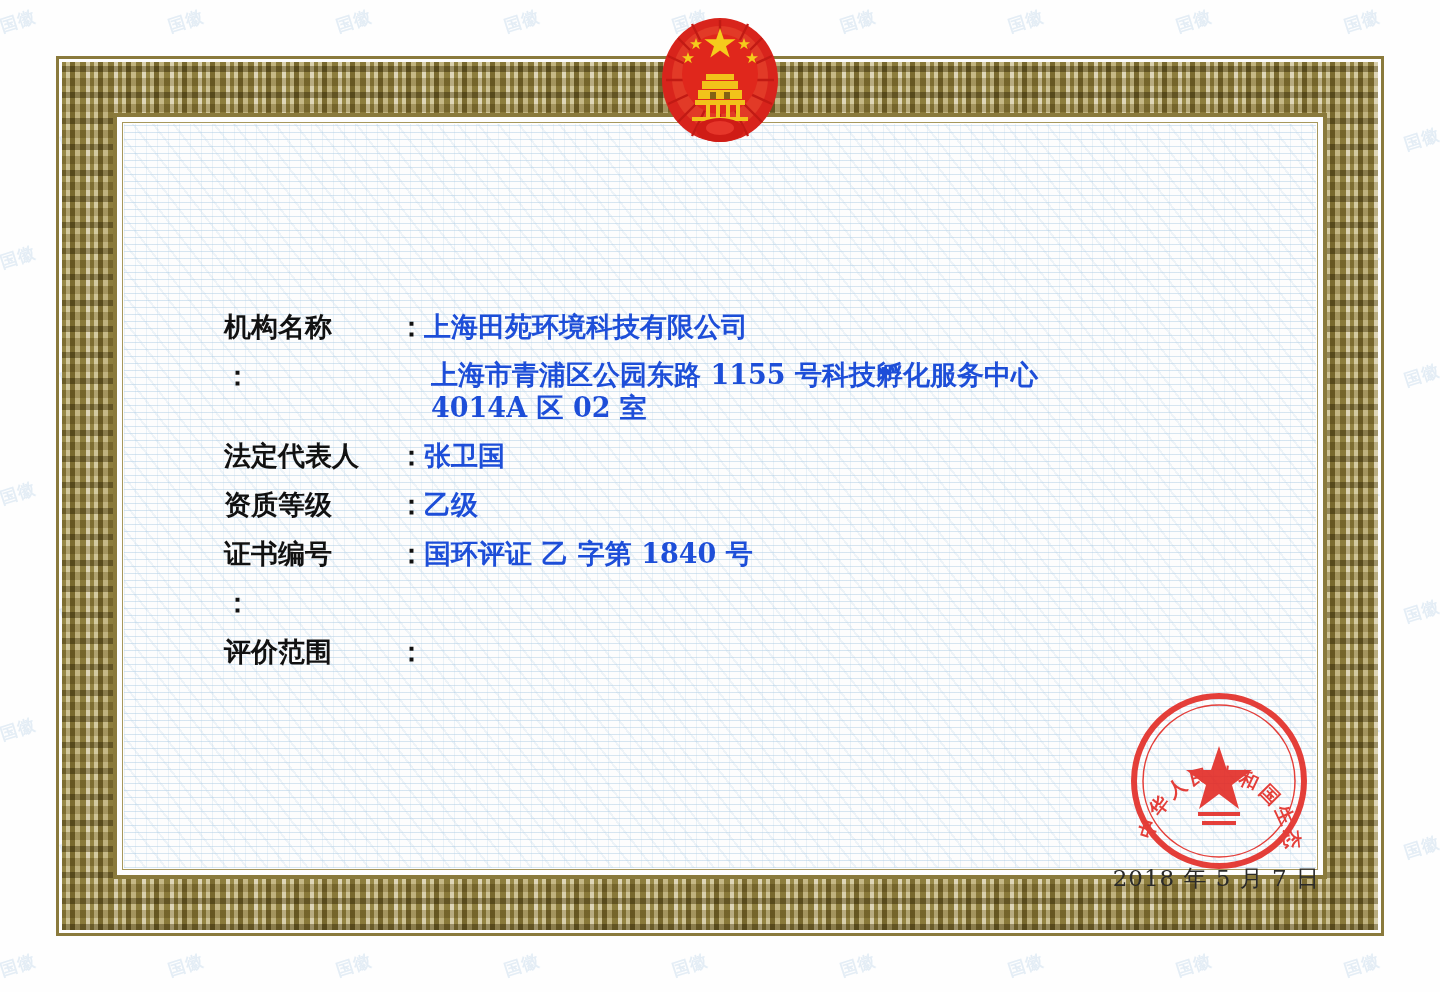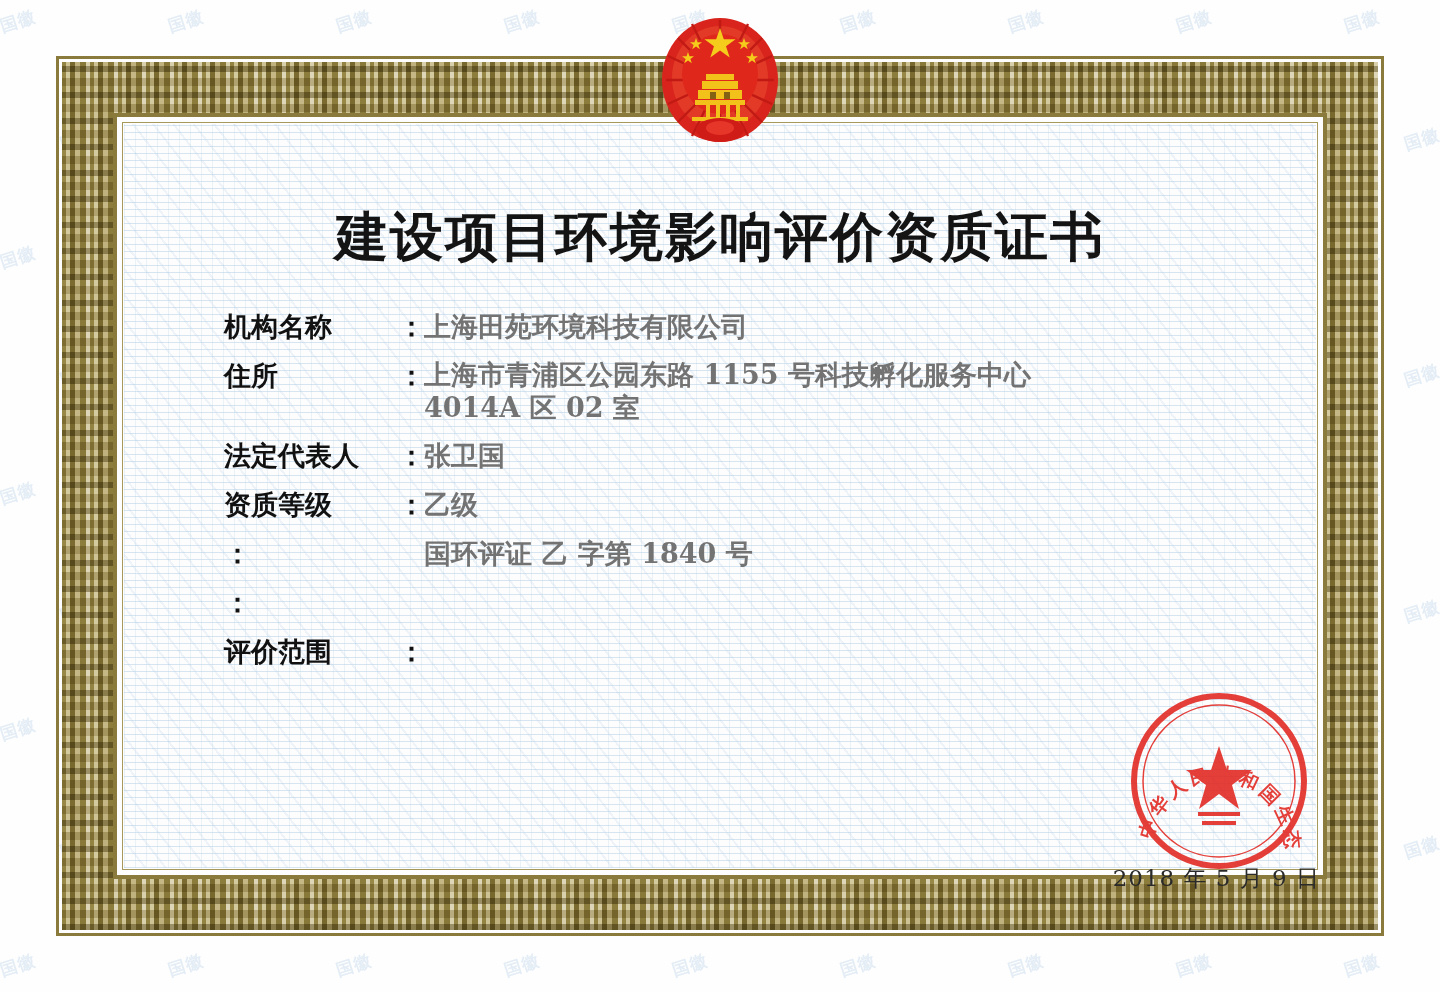--- a/index.html
+++ b/index.html
@@ -197,32 +197,33 @@
     width: 172px;
   }
   .field-label .colon {
     width: 22px;
     text-align: right;
   }
   .field-value {
     font-family: "DejaVu Serif", "Liberation Serif", serif;
     font-size: 27px;
     font-weight: bold;
-    color: #737373;
+    color: #1d4ed8;
     line-height: 1.25;
     padding-top: 1px;
   }
   .field-value.small {
     font-size: 18px;
     font-weight: bold;
     padding-top: 9px;
     letter-spacing: 0.5px;
   }
   .field-value.addr {
     line-height: 1.22;
+    margin-left: 7px;
   }
 
   
   .seal {
     position: absolute;
     right: 128px;
     bottom: 118px;
     width: 186px;
     height: 186px;
     z-index: 7;
@@ -383,53 +384,52 @@
 
       <g fill="#cf1c16">
         <ellipse cx="70" cy="122" rx="24" ry="12"></ellipse>
         <ellipse cx="70" cy="120" rx="14" ry="7" fill="#e6362a"></ellipse>
       </g>
     </svg>
   </div>
 
   <div class="content">
 
-    <div class="cert-title">建设项目环境影响评价资质证书</div>
 
     <div class="fields" id="fields-root">
         <div class="field-row">
           <div class="field-label">
             <span class="lbl-text">机构名称</span>
             <span class="colon">：</span>
           </div>
           <div class="field-value">上海田苑环境科技有限公司</div>
         </div>
         <div class="field-row">
           <div class="field-label">
-            <span class="lbl-text">住所</span>
             <span class="colon">：</span>
           </div>
           <div class="field-value addr">上海市青浦区公园东路 1155 号科技孵化服务中心<br>4014A 区 02 室</div>
         </div>
         <div class="field-row">
           <div class="field-label">
             <span class="lbl-text">法定代表人</span>
             <span class="colon">：</span>
           </div>
           <div class="field-value">张卫国</div>
         </div>
         <div class="field-row">
           <div class="field-label">
             <span class="lbl-text">资质等级</span>
             <span class="colon">：</span>
           </div>
           <div class="field-value">乙级</div>
         </div>
         <div class="field-row">
           <div class="field-label">
+            <span class="lbl-text">证书编号</span>
             <span class="colon">：</span>
           </div>
           <div class="field-value">国环评证 乙 字第    1840      号</div>
         </div>
         <div class="field-row">
           <div class="field-label">
             <span class="colon">：</span>
           </div>
         </div>
         <div class="field-row">
@@ -456,15 +456,15 @@
         <defs>
           <path id="sealArc" d="M 93 160 m -67,0 a 67,67 0 1,1 134,0"></path>
         </defs>
         <text font-family="'DejaVu Serif','Liberation Serif',serif" font-size="19" font-weight="bold" fill="#e2251f" letter-spacing="4">
           <textPath href="#sealArc" startOffset="4%">中华人民共和国生态环境部</textPath>
         </text>
       </g>
     </svg>
   </div>
 
-  <div class="seal-date">2018 年 5 月 9 日</div>
+  <div class="seal-date">2018 年 5 月 7 日</div>
 
 </div>
 
 </body></html>

